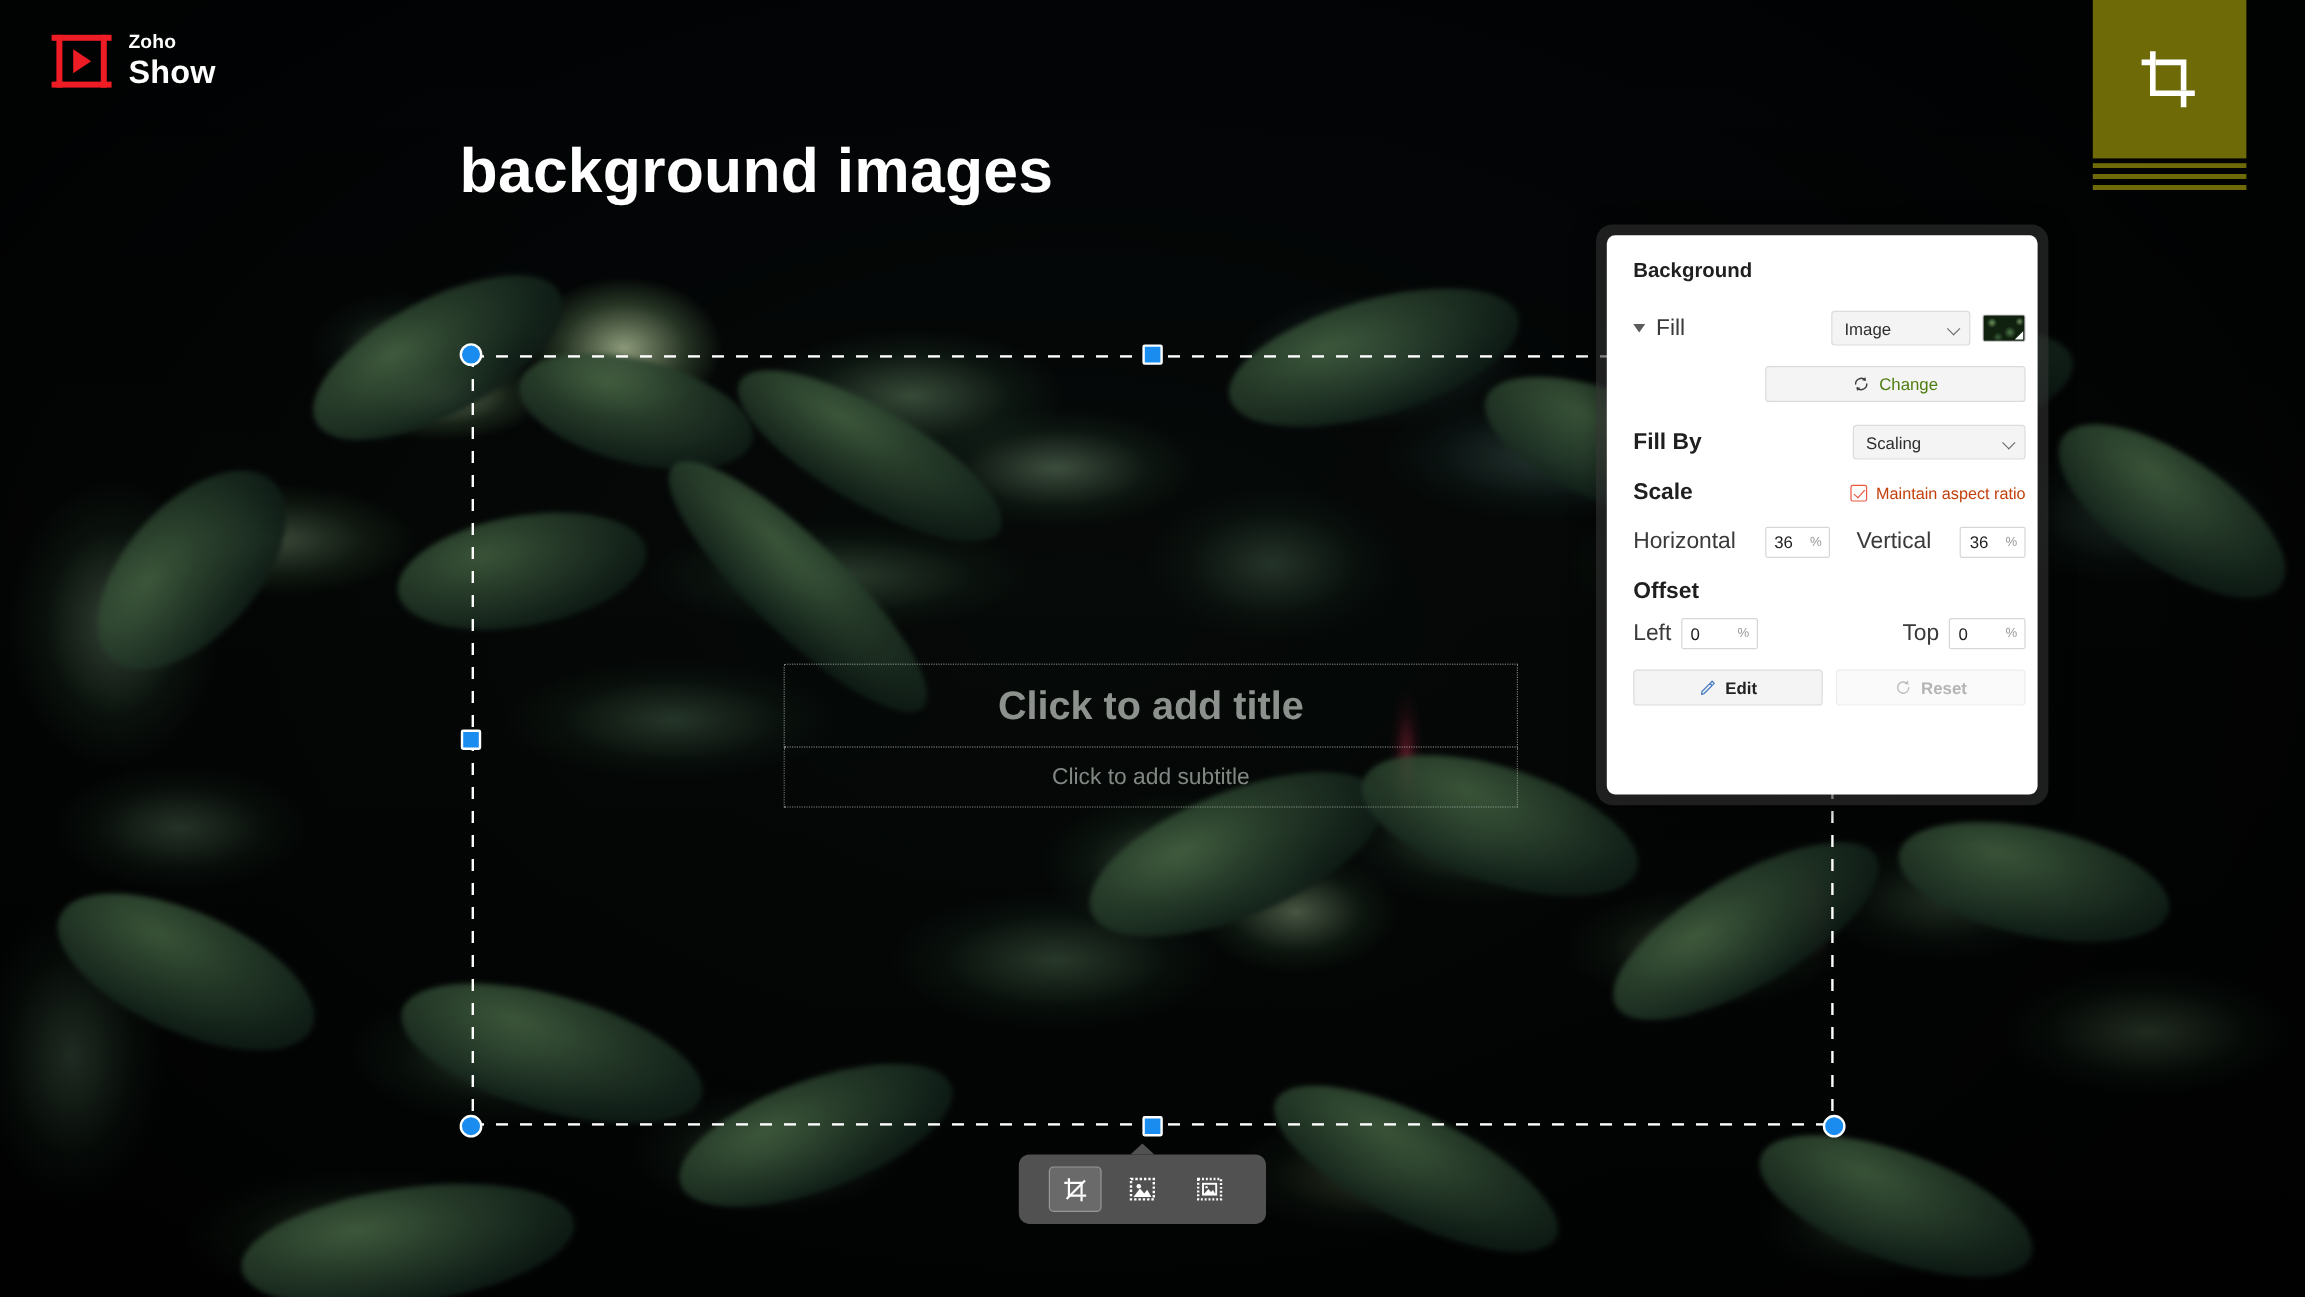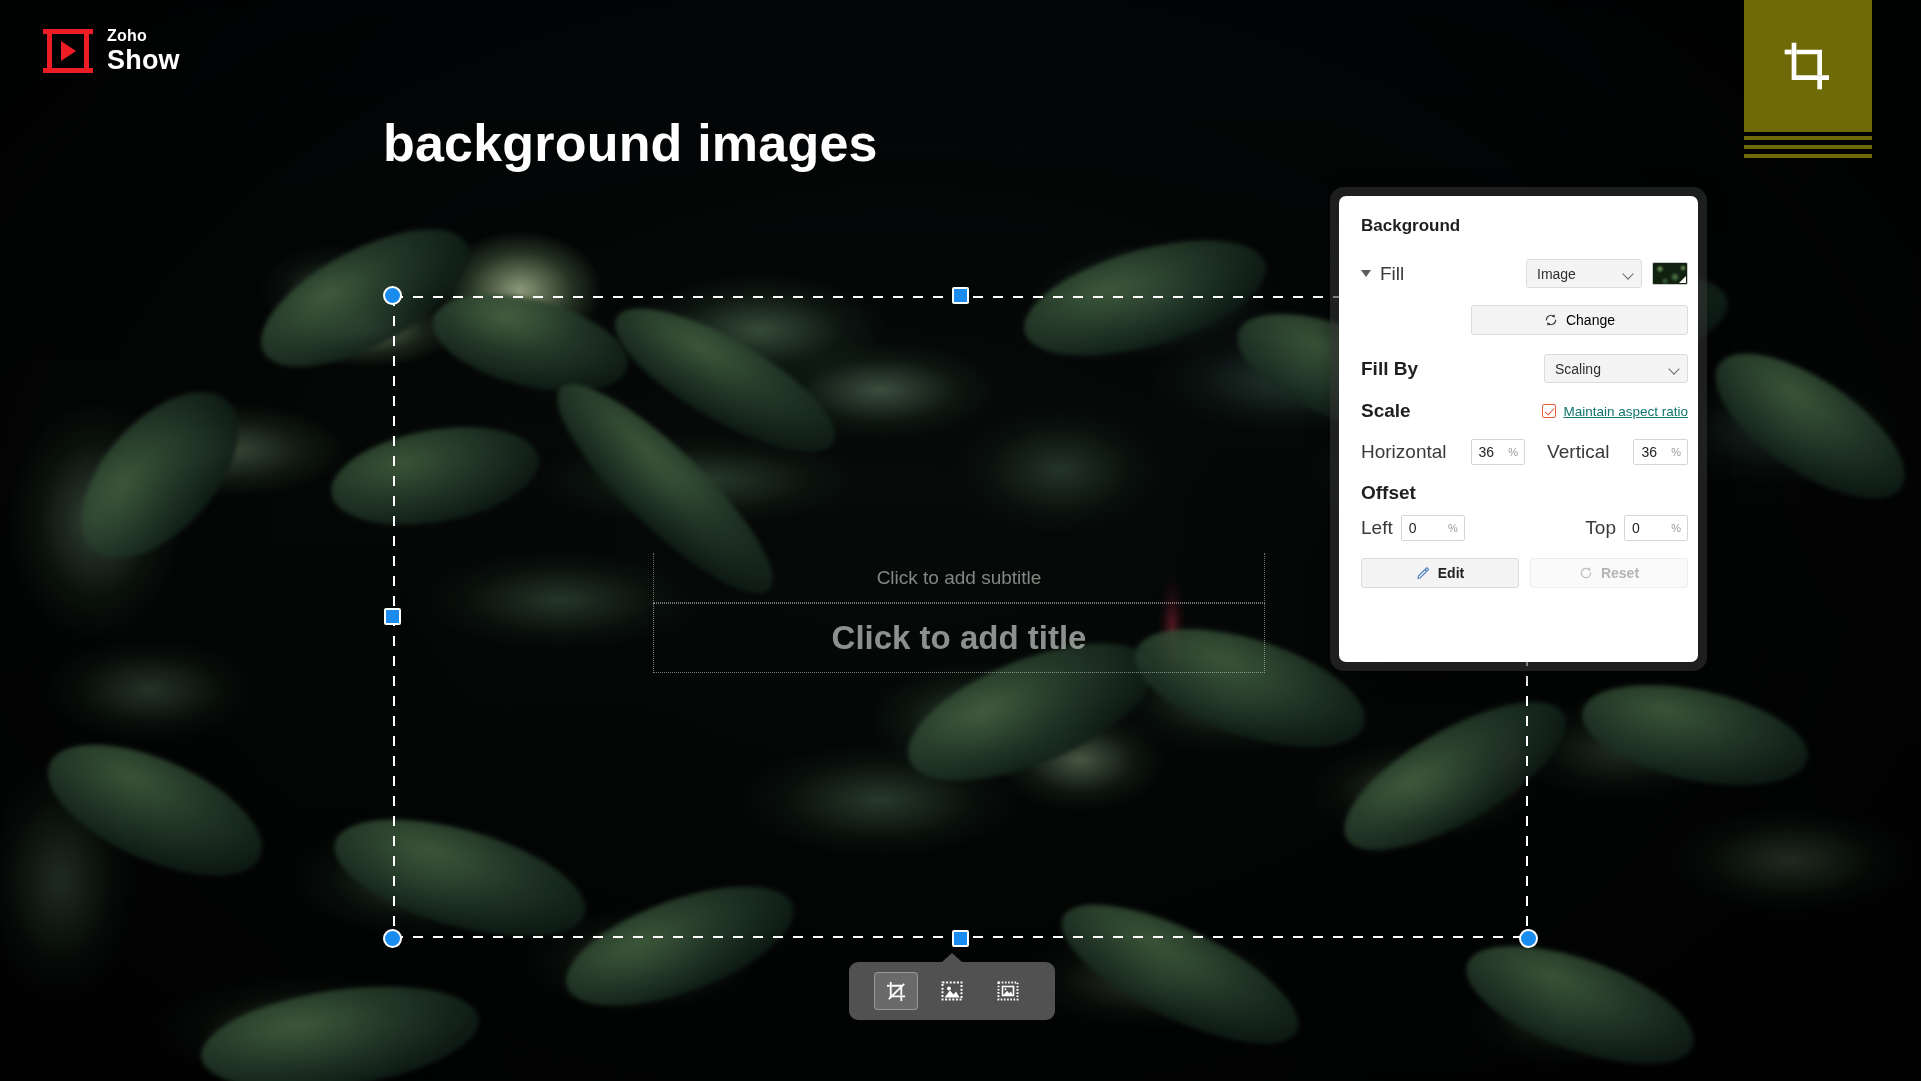--- a/index.html
+++ b/index.html
@@ -314,41 +314,41 @@
     border-bottom: 7px solid #ffffff;
   }
 
   #btn-change {
     margin: 0 0 19px auto;
     width: 217px; height: 30px;
     background: #f4f4f4;
     border: 1px solid #dcdcdc;
     border-radius: 3px;
     display: flex; align-items: center; justify-content: center; gap: 8px;
-    font-size: 14px; color: #000000;
+    font-size: 14px; color: #4d7c0f;
   }
 
   .chk-wrap { margin-left: auto; display: flex; align-items: center; gap: 7px; }
   .chk {
     width: 14px; height: 14px;
     border: 1.5px solid #e8593f;
     border-radius: 2px;
     position: relative;
     background: #fff;
   }
   .chk::after {
     content: "";
     position: absolute;
     left: 3.6px; top: .5px;
     width: 4px; height: 8px;
     border-right: 1.8px solid #e8593f;
     border-bottom: 1.8px solid #e8593f;
     transform: rotate(42deg);
   }
-  .chk-label { font-size: 13.5px; color: #0f766e; text-decoration: underline; }
+  .chk-label { font-size: 13.5px; color: #c2410c; }
 
   .num {
     position: relative;
     width: 64px; height: 26px;
     border: 1px solid #d6d6d6;
     background: #fff;
     border-radius: 2px;
     display: flex; align-items: center;
     padding-left: 7px;
     font-size: 14px; color: #1f1f1f;
@@ -445,22 +445,22 @@
 
     <span class="handle corner h-tl"></span>
     <span class="handle mid    h-tm"></span>
     <span class="handle mid    h-lm"></span>
     <span class="handle corner h-bl"></span>
     <span class="handle mid    h-bm"></span>
     <span class="handle corner h-br"></span>
   </div>
 
   <div id="placeholders">
+    <div id="ph-title">Click to add title</div>
     <div id="ph-sub">Click to add subtitle</div>
-    <div id="ph-title">Click to add title</div>
   </div>
 
   <div id="img-toolbar">
     <div class="tb-btn active">
       <svg width="23" height="23" viewBox="0 0 24 24">
         <g fill="none" stroke="#ffffff" stroke-width="1.9">
           <path d="M6 2 V17 H21"></path>
           <path d="M2 6 H5"></path>
           <path d="M17 22 V18"></path>
           <path d="M7 6 H17 V16"></path>

